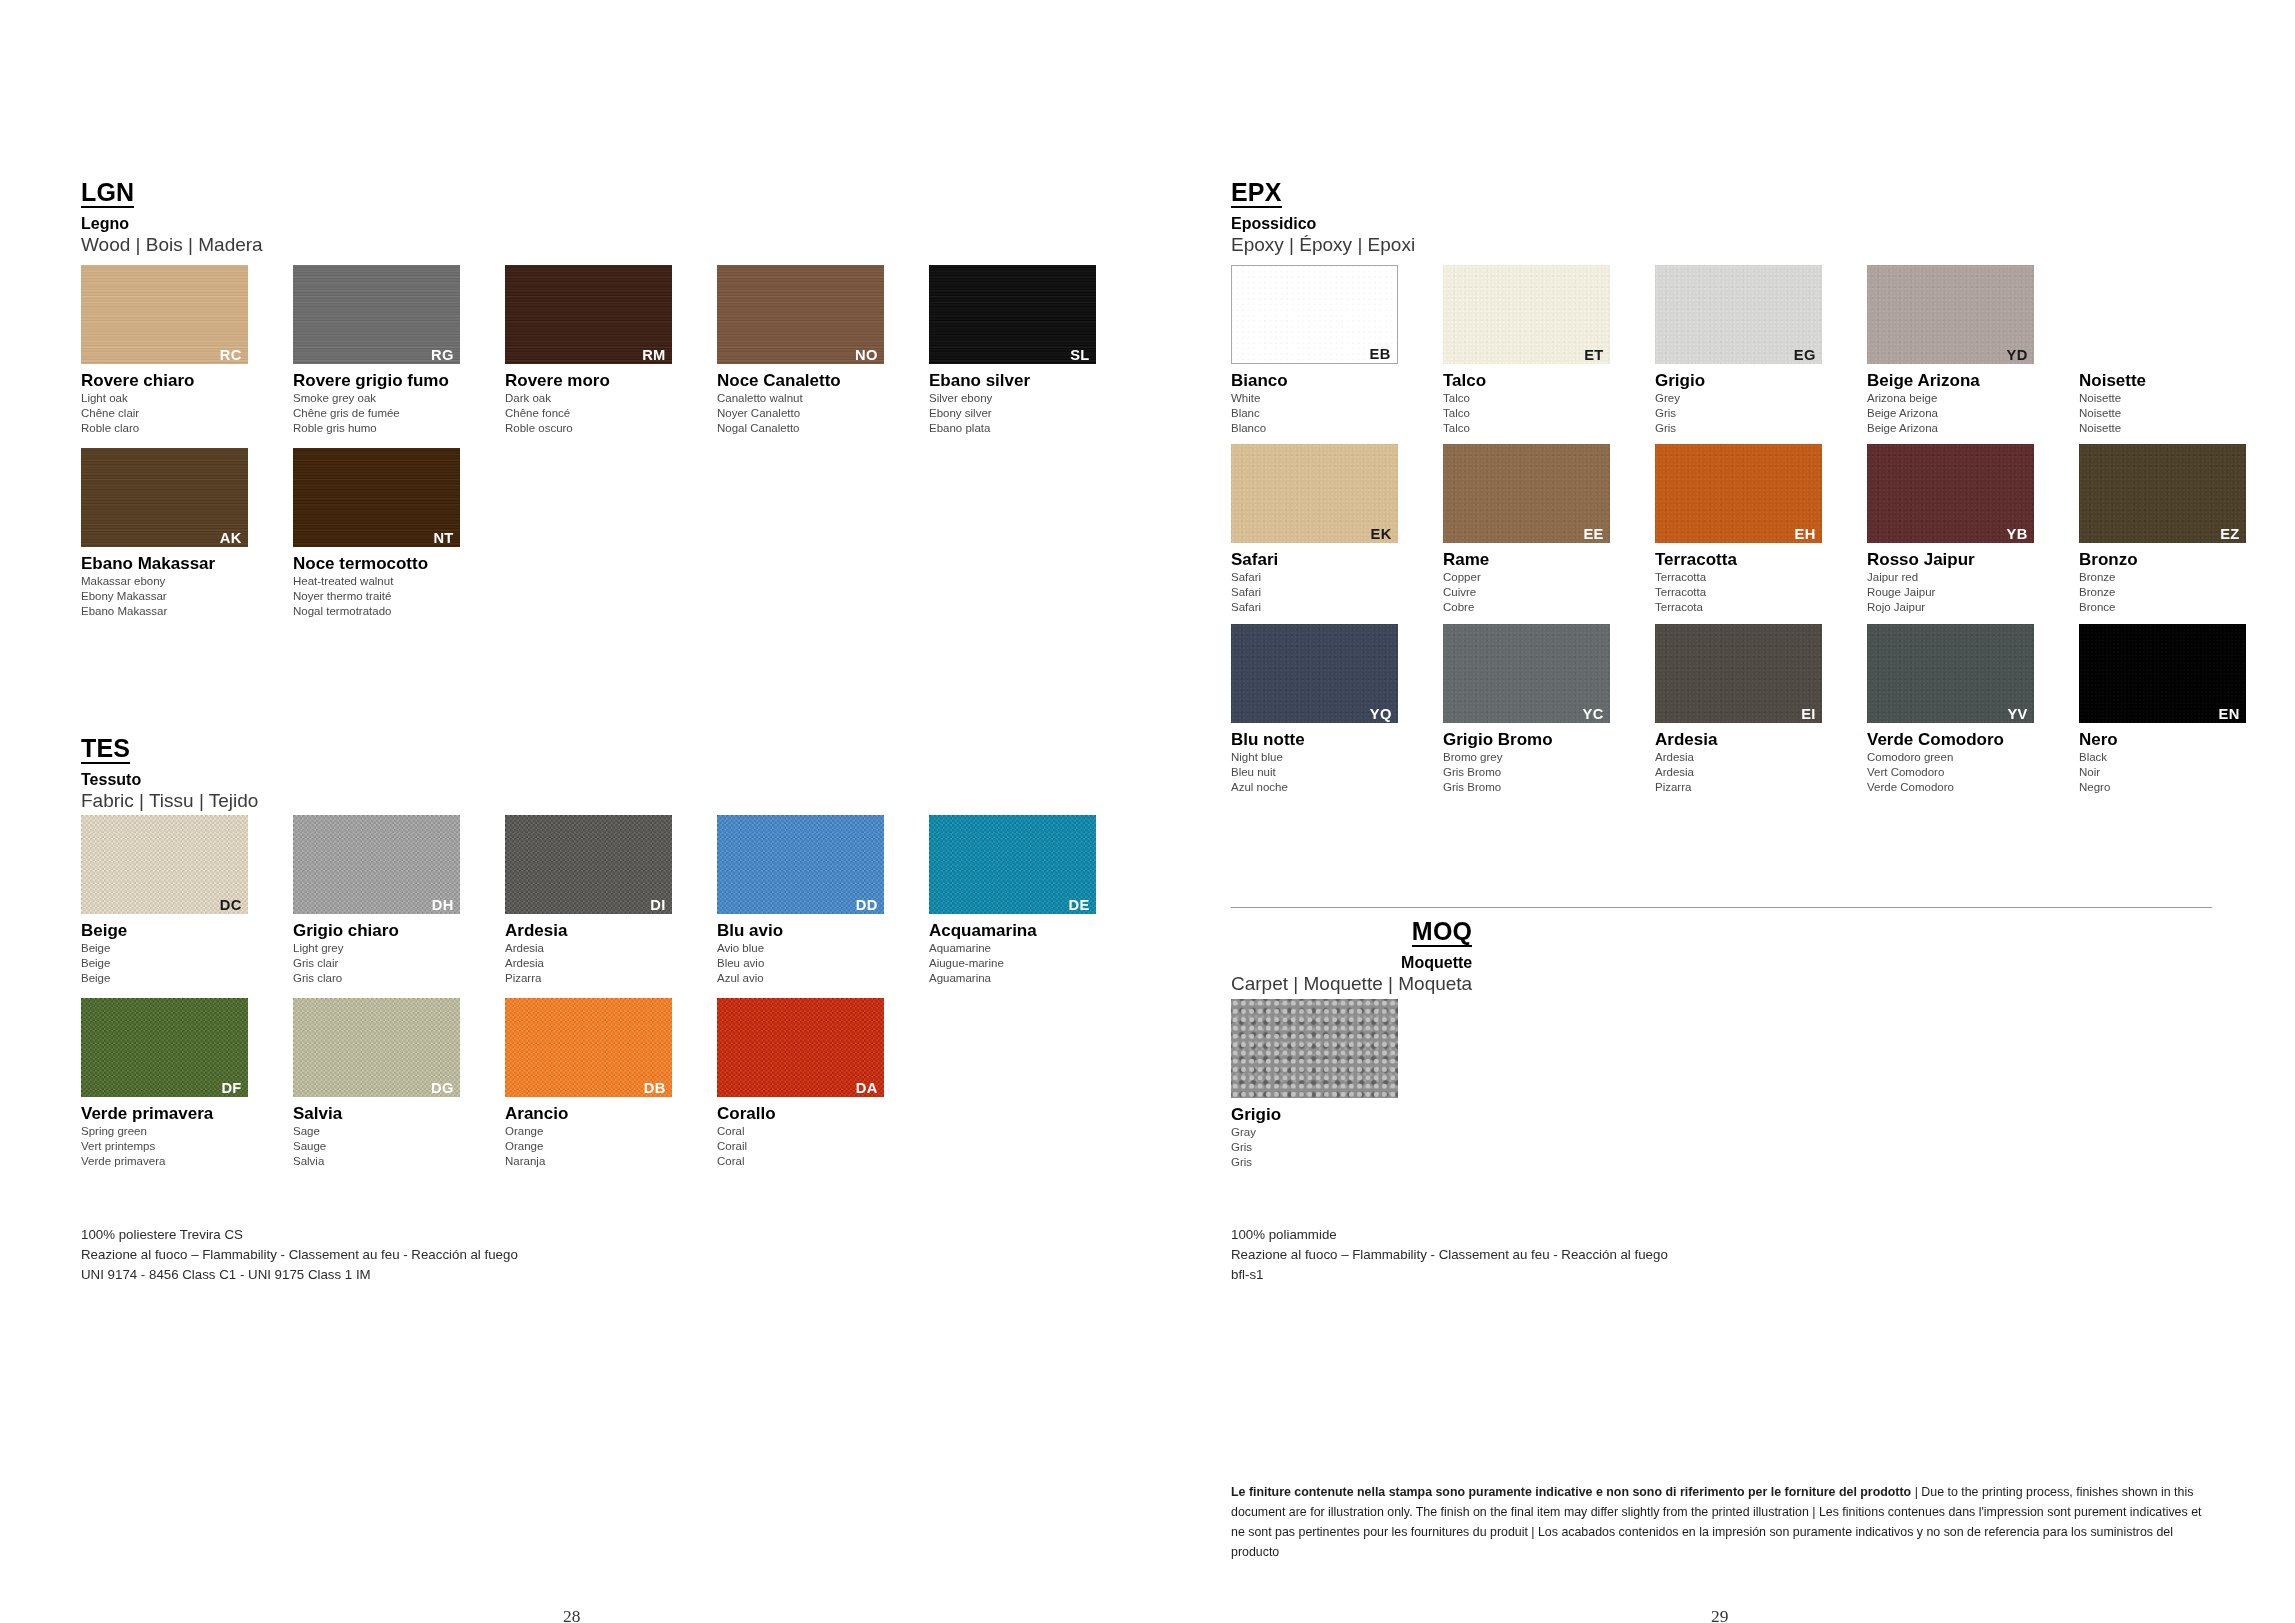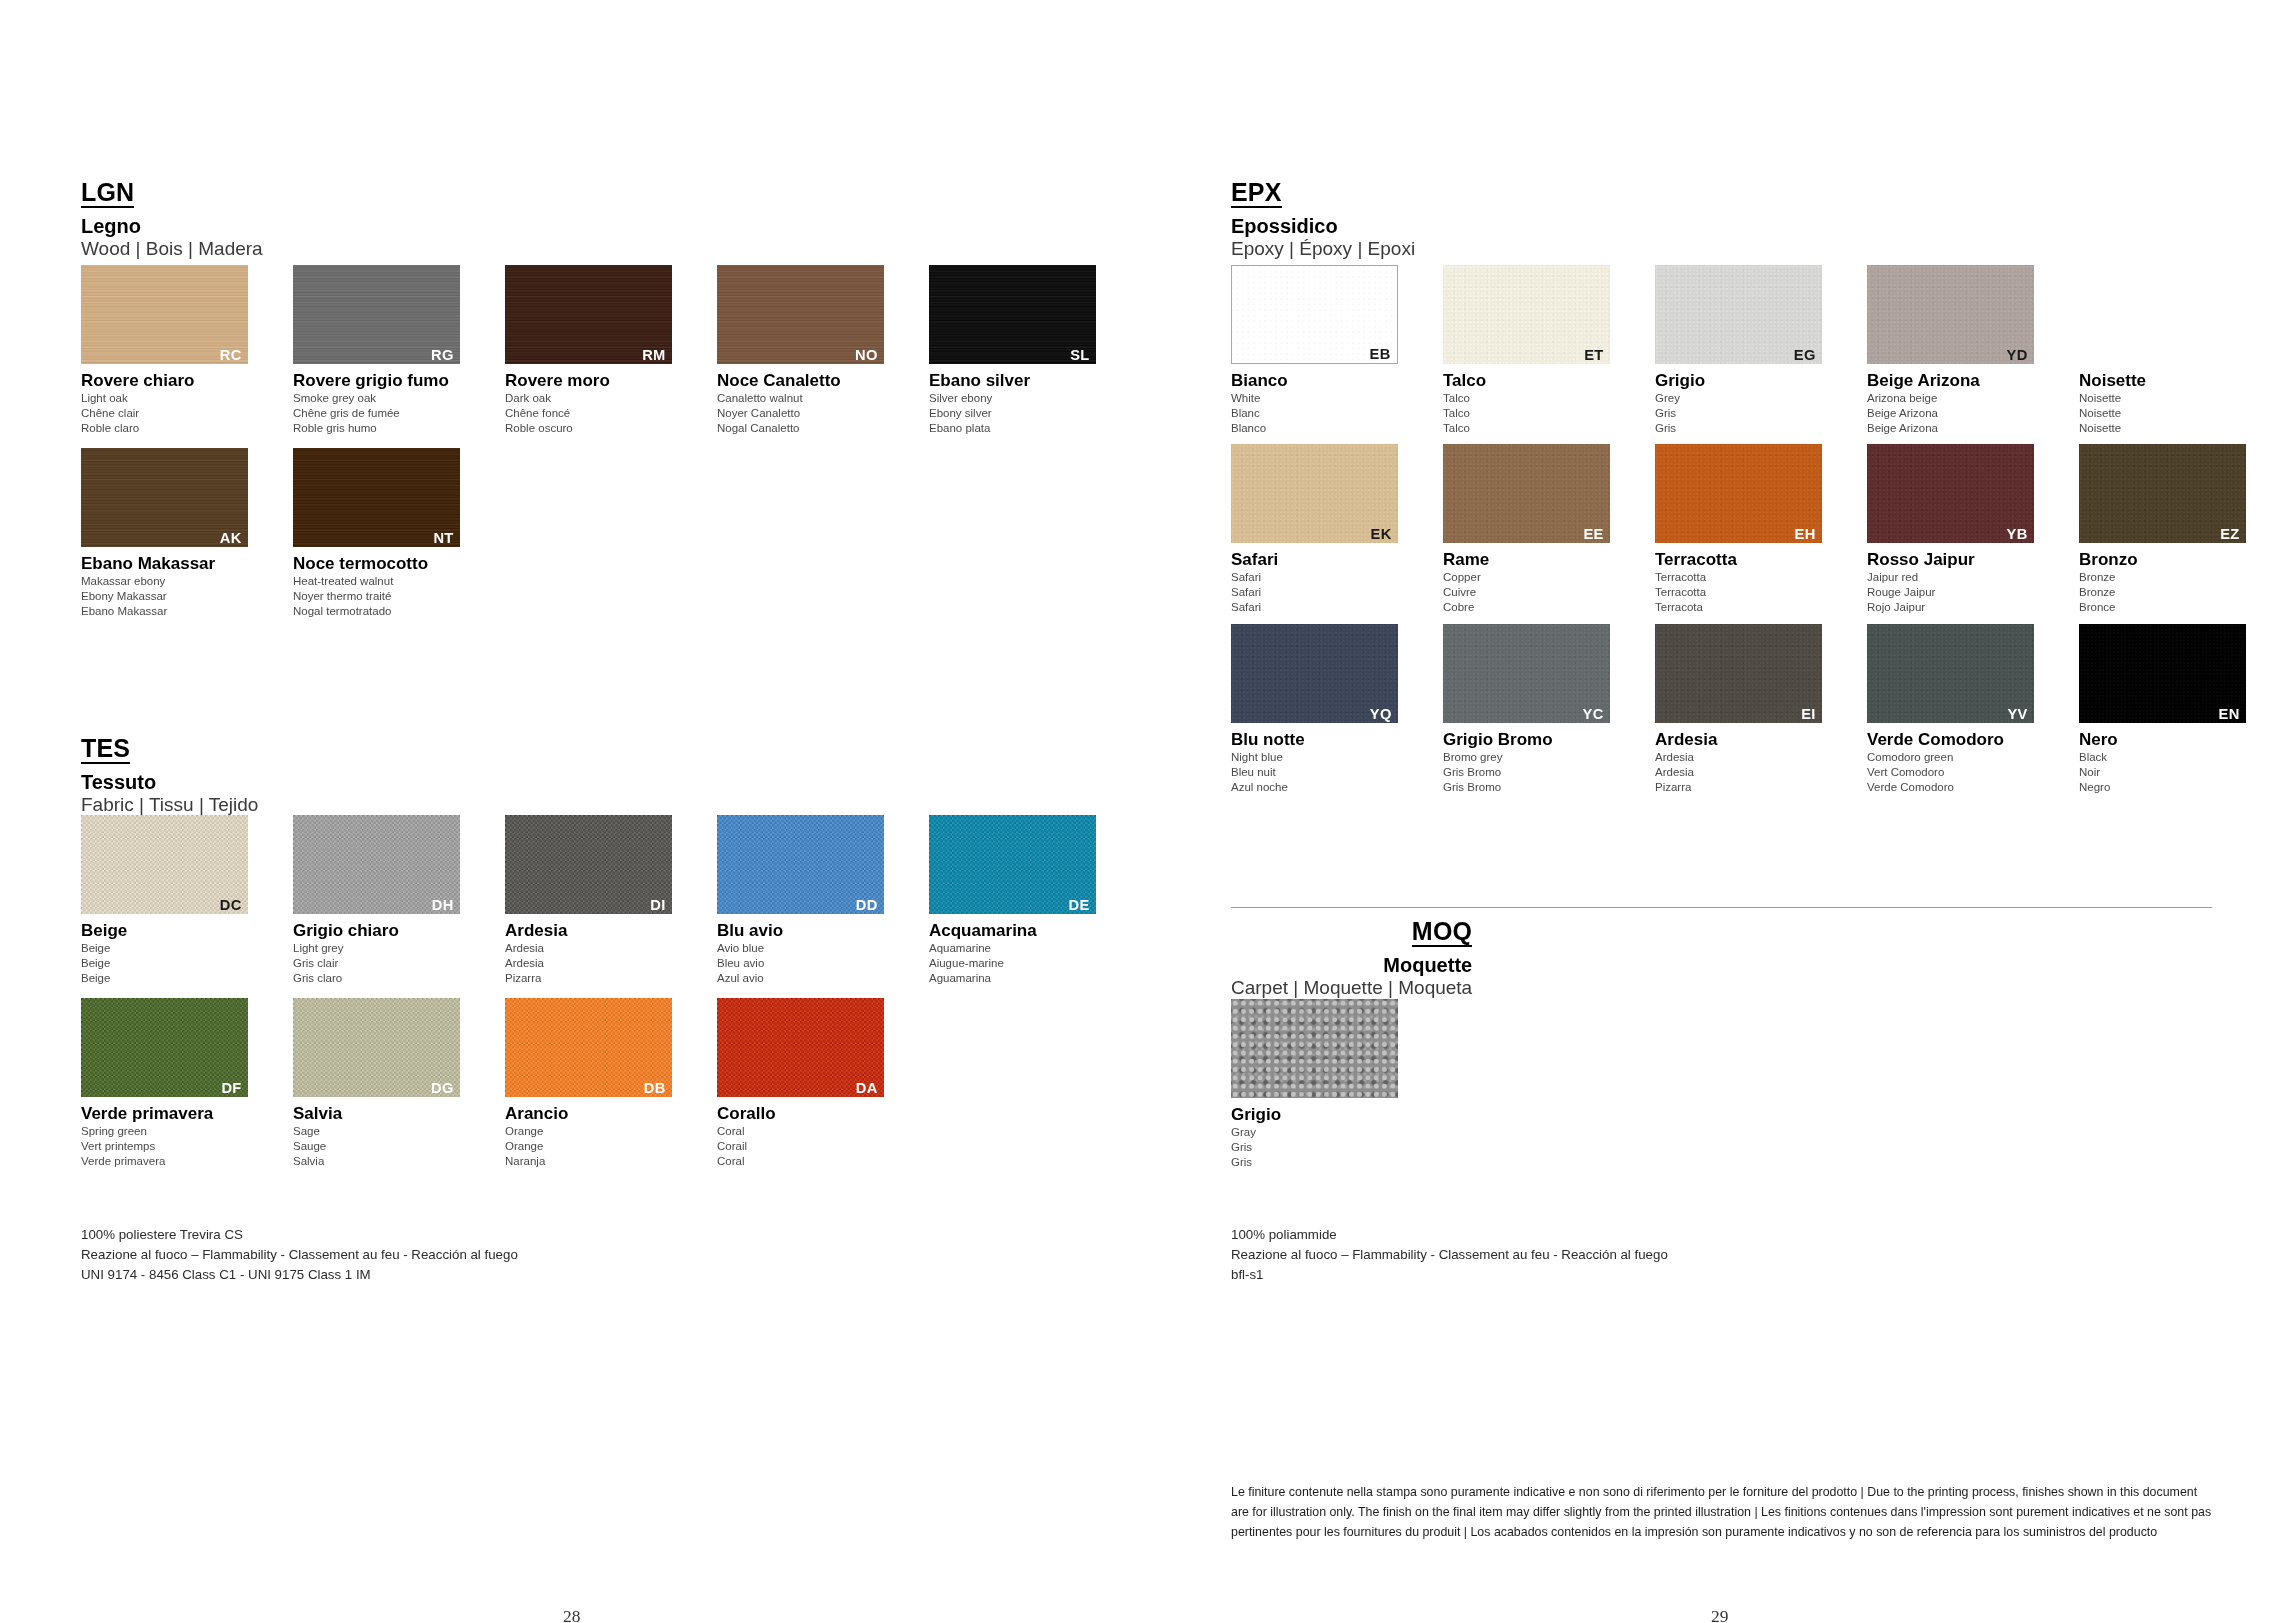--- a/index.html
+++ b/index.html
@@ -24,21 +24,21 @@
   .page-right { left: 1148px; }
 
   
   .section { position: absolute; }
   .sec-code {
     font-size: 25px; font-weight: bold; letter-spacing: 0.2px;
     color: #000; display: inline-block;
     border-bottom: 2.8px solid #000; padding-bottom: 0.9px; line-height: 1.05;
   }
   .sec-name {
-    font-size: 20px; font-weight: bold; color: #000;
+    font-size: 16px; font-weight: bold; color: #000;
     margin-top: 6.4px; line-height: 1.1;
   }
   .sec-trans {
     font-size: 19px; font-weight: normal; color: #3a3a3a;
     margin-top: 1.8px; line-height: 1.15; white-space: nowrap;
   }
   .sec-rule {
     position: absolute; height: 0.9px; background: #9a9a9a;
   }
 
@@ -85,21 +85,21 @@
   .footnote { position: absolute; }
   .footnote div {
     font-size: 13.3px; color: #2b2b2b; line-height: 1.52;
     white-space: nowrap;
   }
   .disclaimer {
     position: absolute;
     width: 987px;
     font-size: 12.4px; color: #1d1d1d; line-height: 1.62;
   }
-  .disclaimer b { font-weight: normal; margin-top: 15px; }
+  .disclaimer b { font-weight: bold; margin-top: 15px; }
   .pagenum {
     position: absolute; font-size: 17.4px; color: #333;
     font-family: Liberation Serif, serif;
     margin-top: 32px;
   }
 </style>
 </head>
 <body>
 
 <div class="spread">

